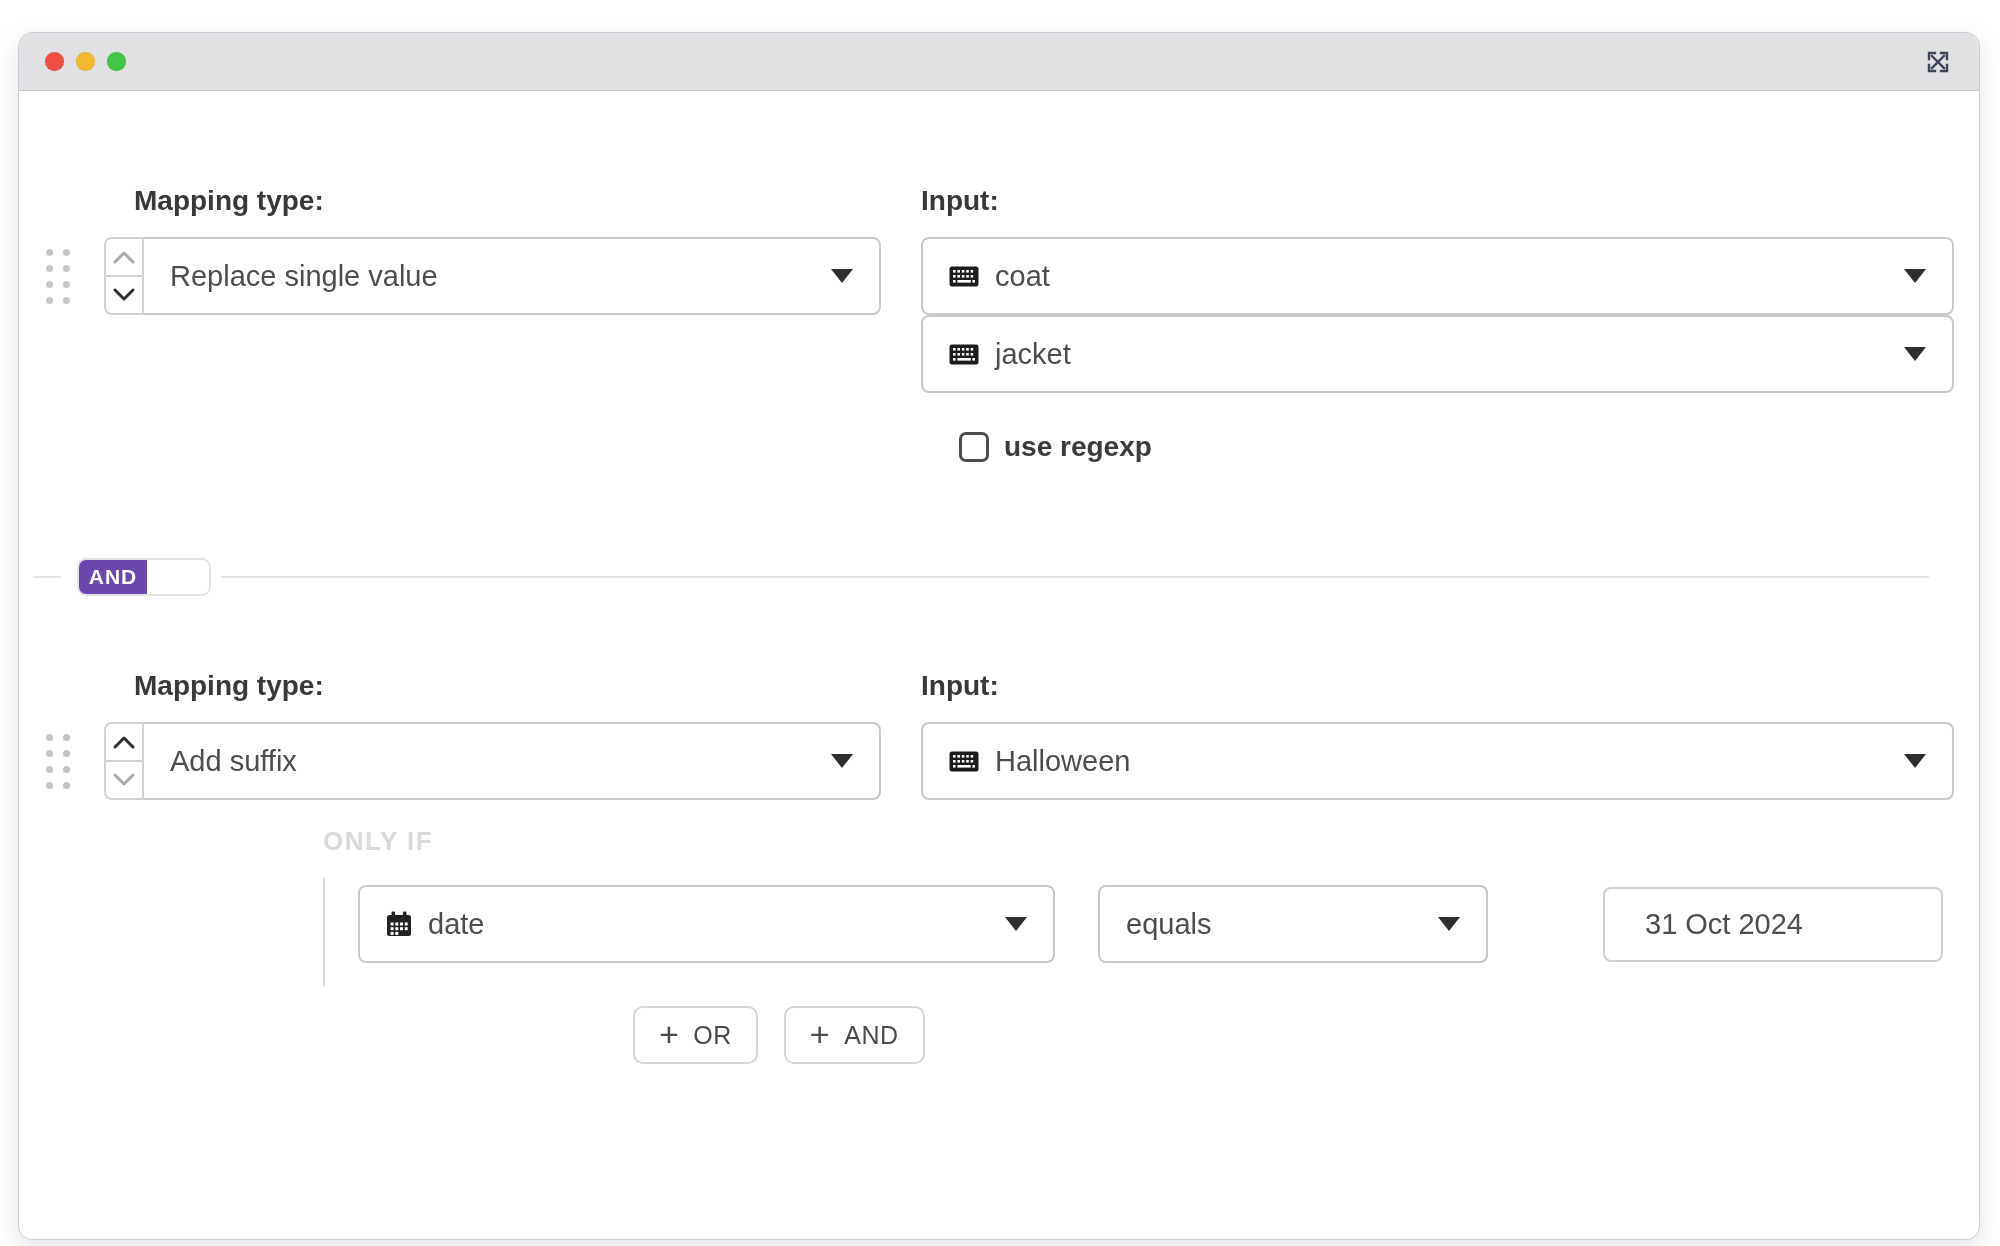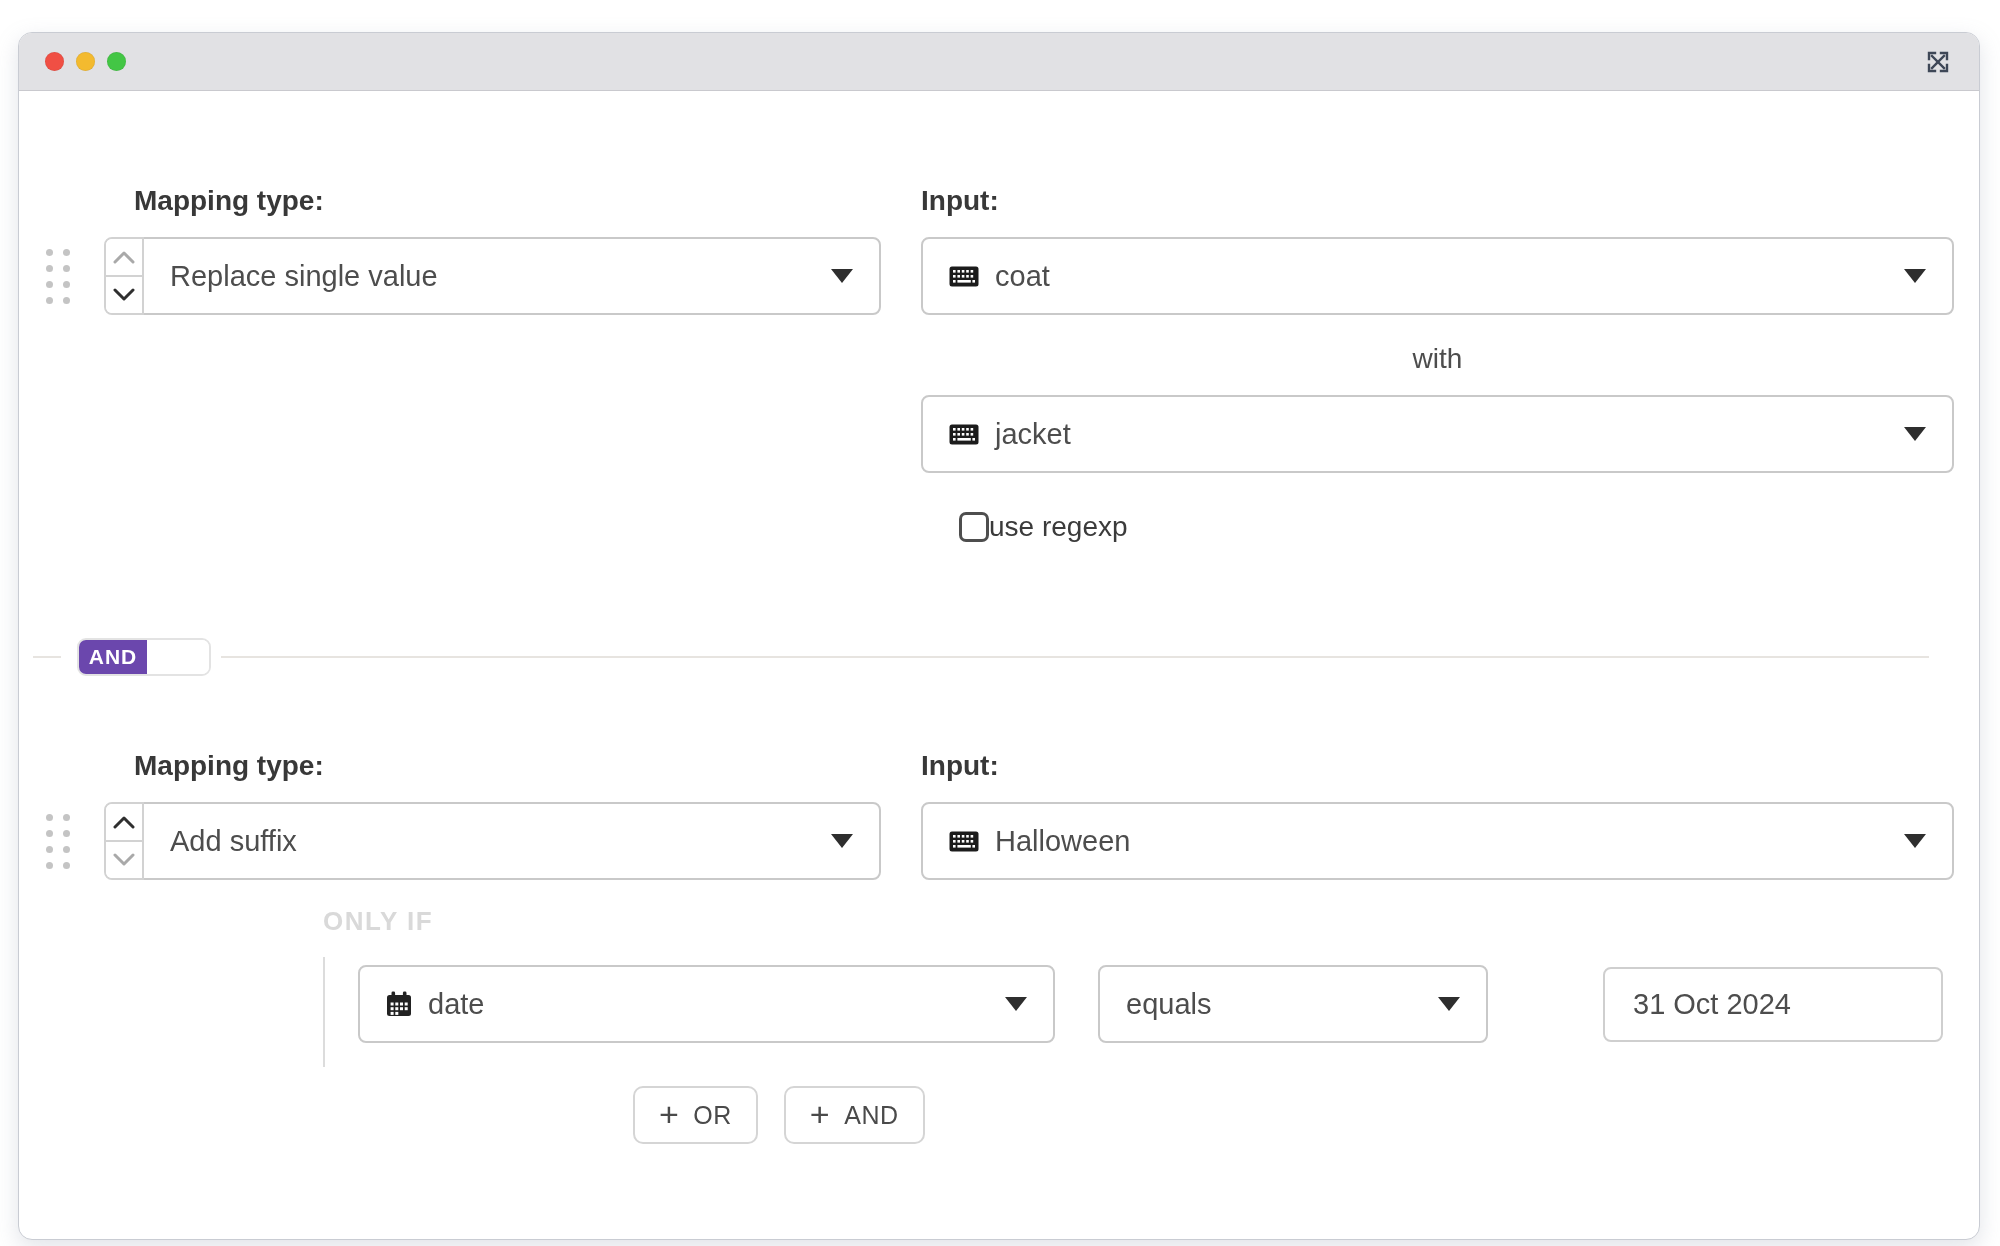--- a/index.html
+++ b/index.html
@@ -92,21 +92,21 @@
 
   .with-row { text-align: center; font-size: 28px; color: #4d4d4d; margin: 28px 0 20px 0; line-height: 32px; }
 
   .regexp-row { display: flex; align-items: center; margin-top: 38px; margin-left: 38px; }
   .checkbox {
     appearance: none; -webkit-appearance: none;
     width: 30px; height: 30px;
     border: 3px solid #4e4e4e; border-radius: 7px;
     background: #fff; cursor: pointer; flex: none;
   }
-  .regexp-label { font-size: 28px; font-weight: normal; color: #3b3b3b; cursor: pointer; }
+  .regexp-label { font-size: 28px; font-weight: bold; color: #3b3b3b; margin-left: 15px; cursor: pointer; }
 
   .connector-row { display: flex; align-items: center; margin: 95px 25px 0 -13px; height: 38px; }
   .conn-line { height: 2px; background: #e7e4e0; }
   .conn-line.short { width: 28px; margin-right: 16px; flex: none; }
   .conn-line.long { flex: 1; margin-left: 10px; }
   .connector-badge {
     display: flex; height: 38px;
     border: 2px solid #e3e3e3; border-radius: 9px;
     overflow: hidden; background: #fff; cursor: pointer; flex: none;
   }
@@ -128,21 +128,21 @@
     border-left: 2px solid #dcdcdc;
     padding: 8px 0 24px 33px;
   }
   .condition-row { display: flex; align-items: center; }
   .cond-field { width: 697px; flex: none; }
   .cond-op { width: 390px; flex: none; margin-left: 43px; }
   .cond-value {
     width: 340px; height: 75px; margin-left: 115px;
     border: 2px solid #cfcfcf; border-radius: 8px;
     font-size: 29px; color: #4d4d4d;
-    padding: 0 28px;
+    padding: 0 40px;
     font-family: "Liberation Sans", sans-serif;
     outline: none;
   }
   .buttons-row { display: flex; gap: 26px; margin: 19px 0 0 310px; }
   .add-btn {
     display: inline-flex; align-items: center; gap: 14px;
     height: 58px; padding: 0 24px;
     border: 2px solid #d5d5d5; border-radius: 10px;
     background: #fff; cursor: pointer;
     font-family: "Liberation Sans", sans-serif;
@@ -224,21 +224,20 @@
                 <rect x="17.2" y="9" width="2.6" height="2.6" fill="#fff"></rect>
                 <rect x="21.6" y="9" width="2.6" height="2.6" fill="#fff"></rect>
                 <rect x="4" y="14" width="2.6" height="2.6" fill="#fff"></rect>
                 <rect x="8.4" y="14" width="13.4" height="2.6" fill="#fff"></rect>
                 <rect x="23.4" y="14" width="2.6" height="2.6" fill="#fff"></rect>
               </svg>
           </span>
           <span>coat</span>
           <span class="caret"></span>
         </div>
-        <div class="with-row">with</div>
         <div class="select">
           <span class="icon">
             <svg width="30" height="21" viewBox="0 0 30 21">
                 <rect x="0.5" y="0.5" width="29" height="20" rx="2.5" fill="#1c1c1c"></rect>
                 <rect x="4" y="4" width="2.6" height="2.6" fill="#fff"></rect>
                 <rect x="8.4" y="4" width="2.6" height="2.6" fill="#fff"></rect>
                 <rect x="12.8" y="4" width="2.6" height="2.6" fill="#fff"></rect>
                 <rect x="17.2" y="4" width="2.6" height="2.6" fill="#fff"></rect>
                 <rect x="21.6" y="4" width="2.6" height="2.6" fill="#fff"></rect>
                 <rect x="4" y="9" width="2.6" height="2.6" fill="#fff"></rect>

